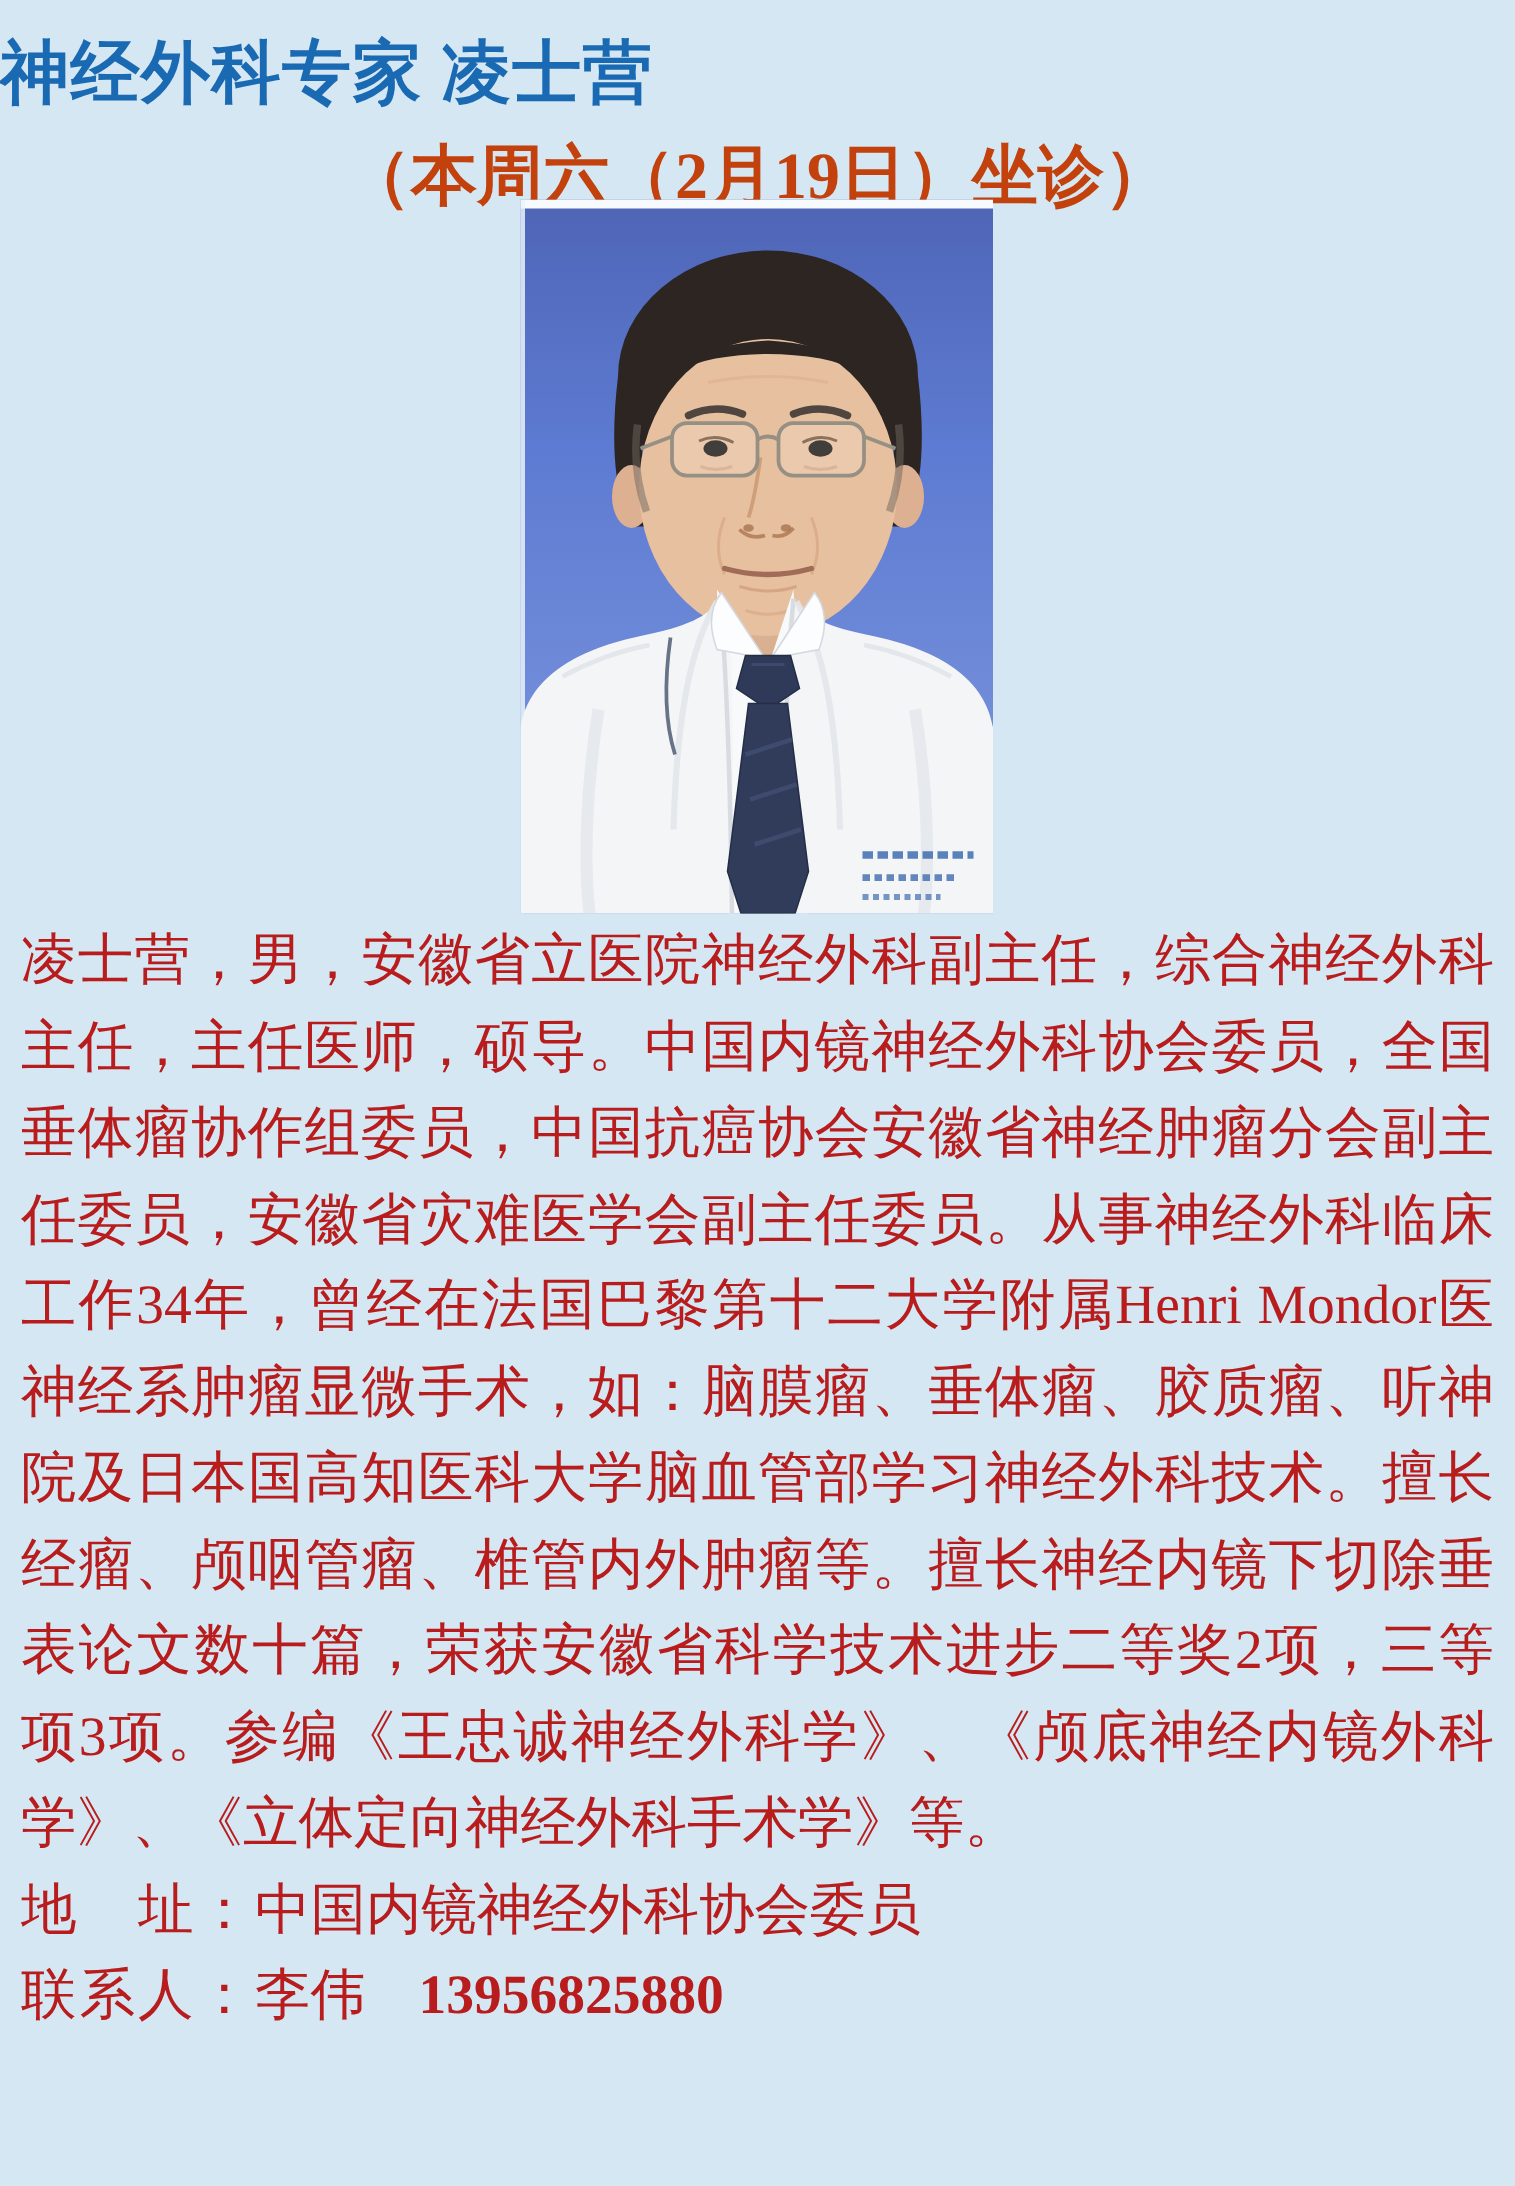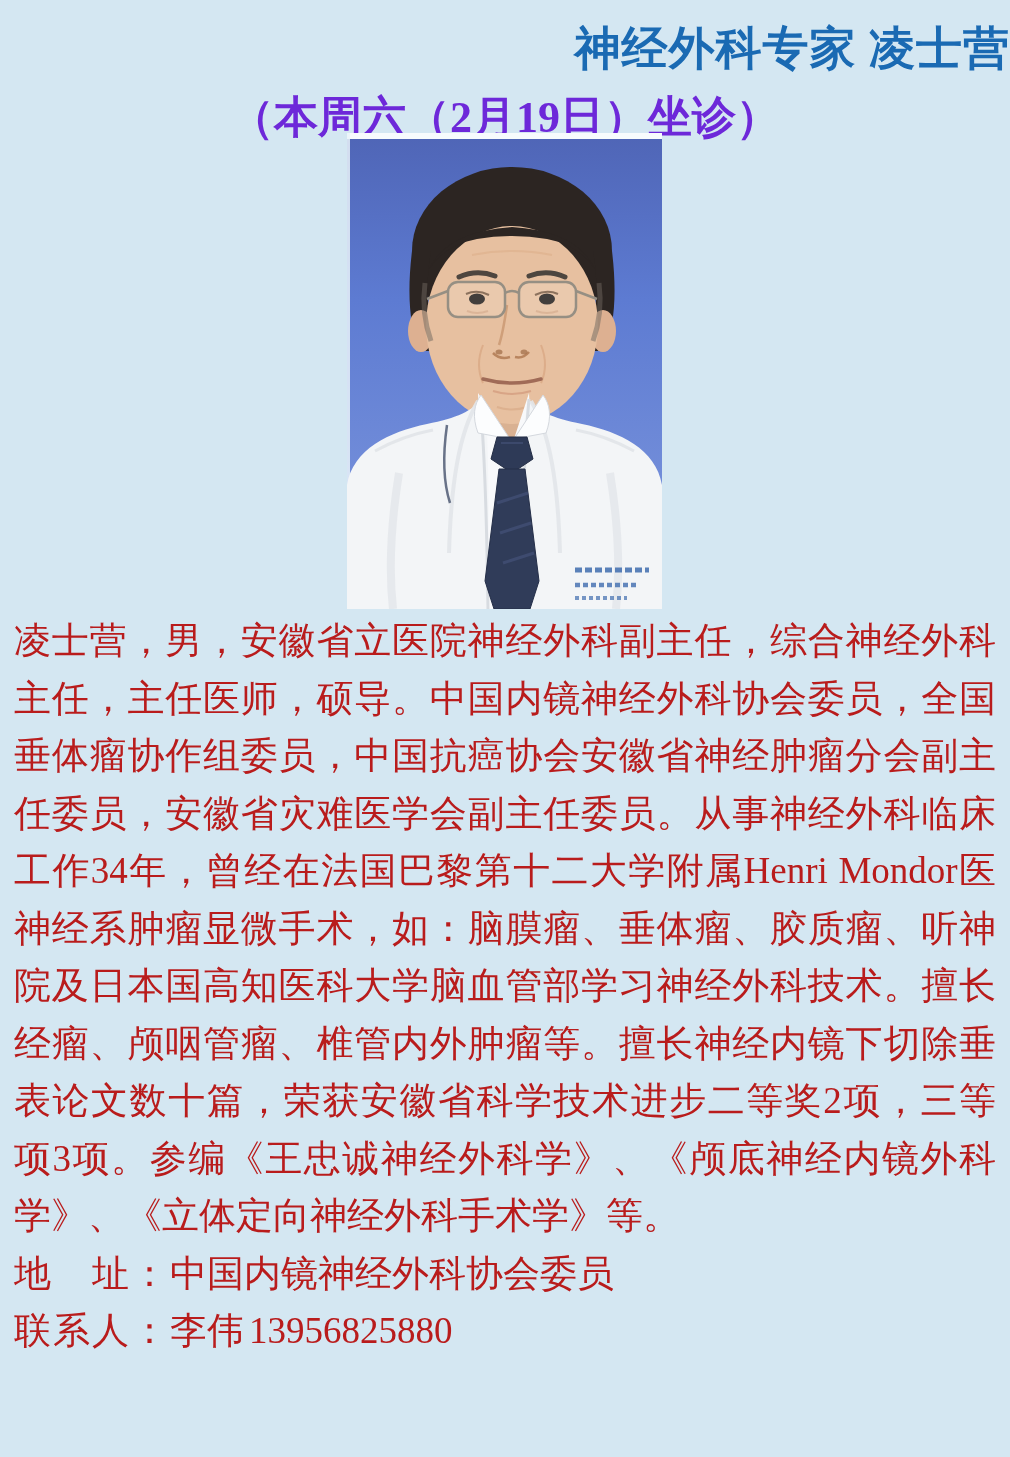--- a/index.html
+++ b/index.html
@@ -5,48 +5,48 @@
   html,body { margin:0; padding:0; }
   .poster {
     position:relative;
     width:1010px; height:1457px;
     background:#d4e7f2;
     font-family:"Liberation Serif","DejaVu Serif",sans-serif;
     overflow:hidden;
   }
   .title {
     position:absolute; top:18px; left:0; right:0;
-    text-align:right;
+    text-align:left;
     font-size:46px; font-weight:bold; letter-spacing:1px;
     color:#1a6ab3;
   }
   .subtitle {
     position:absolute; top:88px; left:0; right:0;
     text-align:center;
     font-size:44px; font-weight:bold;
-    color:#6d28d9;
+    color:#c2410c;
   }
   .photo {
     position:absolute; left:347px; top:133px;
     width:315px; height:476px;
   }
   .photo svg { display:block; width:100%; height:100%; }
   .textblock {
     position:absolute; left:14px; top:612px; width:982px;
     color:#b91c1c;
     font-size:37px; line-height:57.5px;
   }
   .bio-line {
     height:57.5px; white-space:nowrap;
     text-align:justify; text-align-last:justify;
   }
   .bio-line.short { text-align-last:left; }
   .footer-line { height:57.5px; white-space:nowrap; text-align:left; }
   .footer-line .label { letter-spacing:2px; }
-  .footer-line .phone { margin-left:5px; }
+  .footer-line .phone { margin-left:35px;font-weight:bold; }
 </style>
 </head>
 <body>
 
 <div class="poster">
 
   <div class="title">神经外科专家 凌士营</div>
   <div class="subtitle">（本周六（2月19日）坐诊）</div>
 
   <div class="photo">

